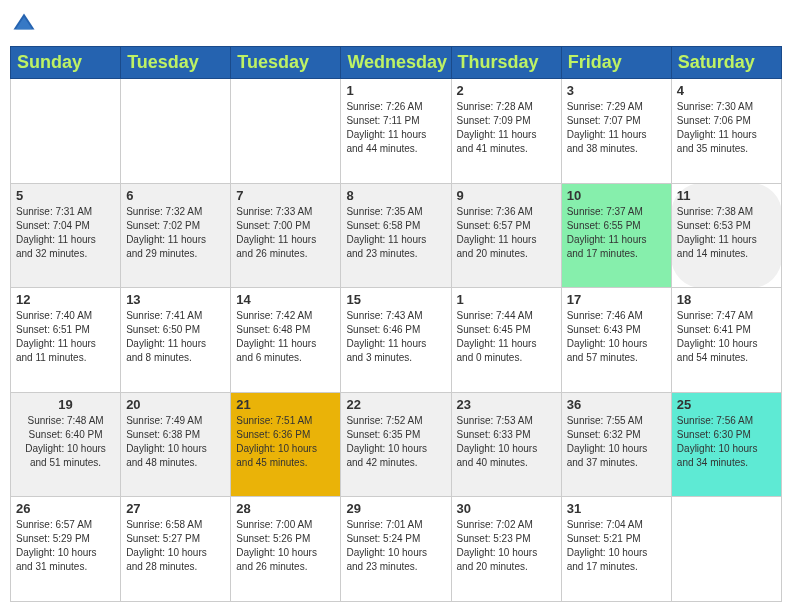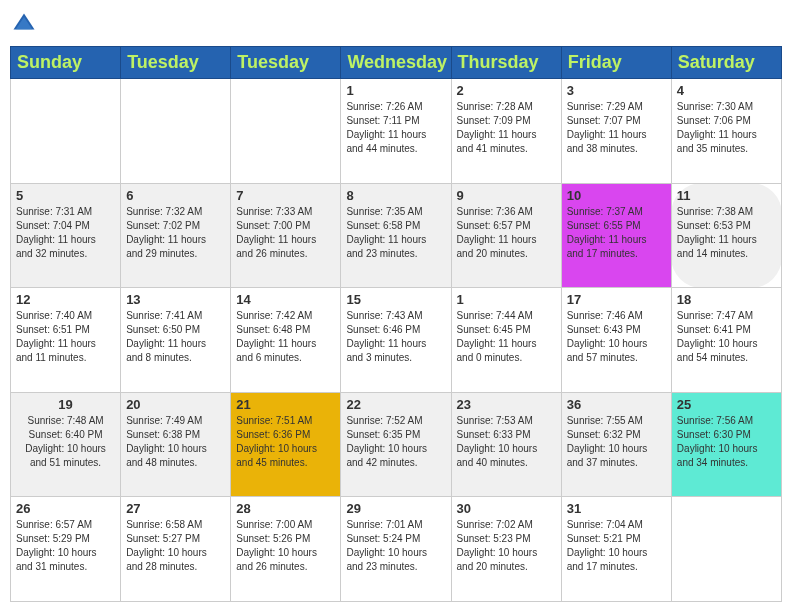--- a/index.html
+++ b/index.html
@@ -166,21 +166,21 @@
             <div class="cell-info">Sunrise: 7:33 AM<br>Sunset: 7:00 PM<br>Daylight: 11 hours and 26 minutes.</div>
           </td>
           <td style="background: rgb(240, 240, 240);">
             <span class="day-number">8</span>
             <div class="cell-info">Sunrise: 7:35 AM<br>Sunset: 6:58 PM<br>Daylight: 11 hours and 23 minutes.</div>
           </td>
           <td style="background: rgb(240, 240, 240);">
             <span class="day-number">9</span>
             <div class="cell-info">Sunrise: 7:36 AM<br>Sunset: 6:57 PM<br>Daylight: 11 hours and 20 minutes.</div>
           </td>
-          <td style="background: #d946ef;">
+          <td style="background: #86efac;">
             <span class="day-number">10</span>
             <div class="cell-info">Sunrise: 7:37 AM<br>Sunset: 6:55 PM<br>Daylight: 11 hours and 17 minutes.</div>
           </td>
           <td style="background: rgb(240, 240, 240); border-radius: 31px;">
             <span class="day-number">11</span>
             <div class="cell-info">Sunrise: 7:38 AM<br>Sunset: 6:53 PM<br>Daylight: 11 hours and 14 minutes.</div>
           </td>
         </tr>
         <tr>
           <td>

